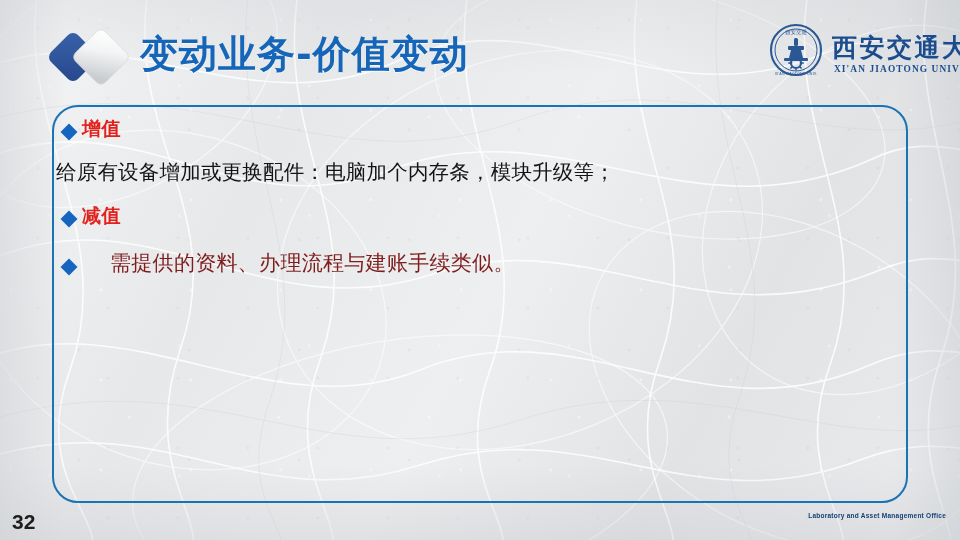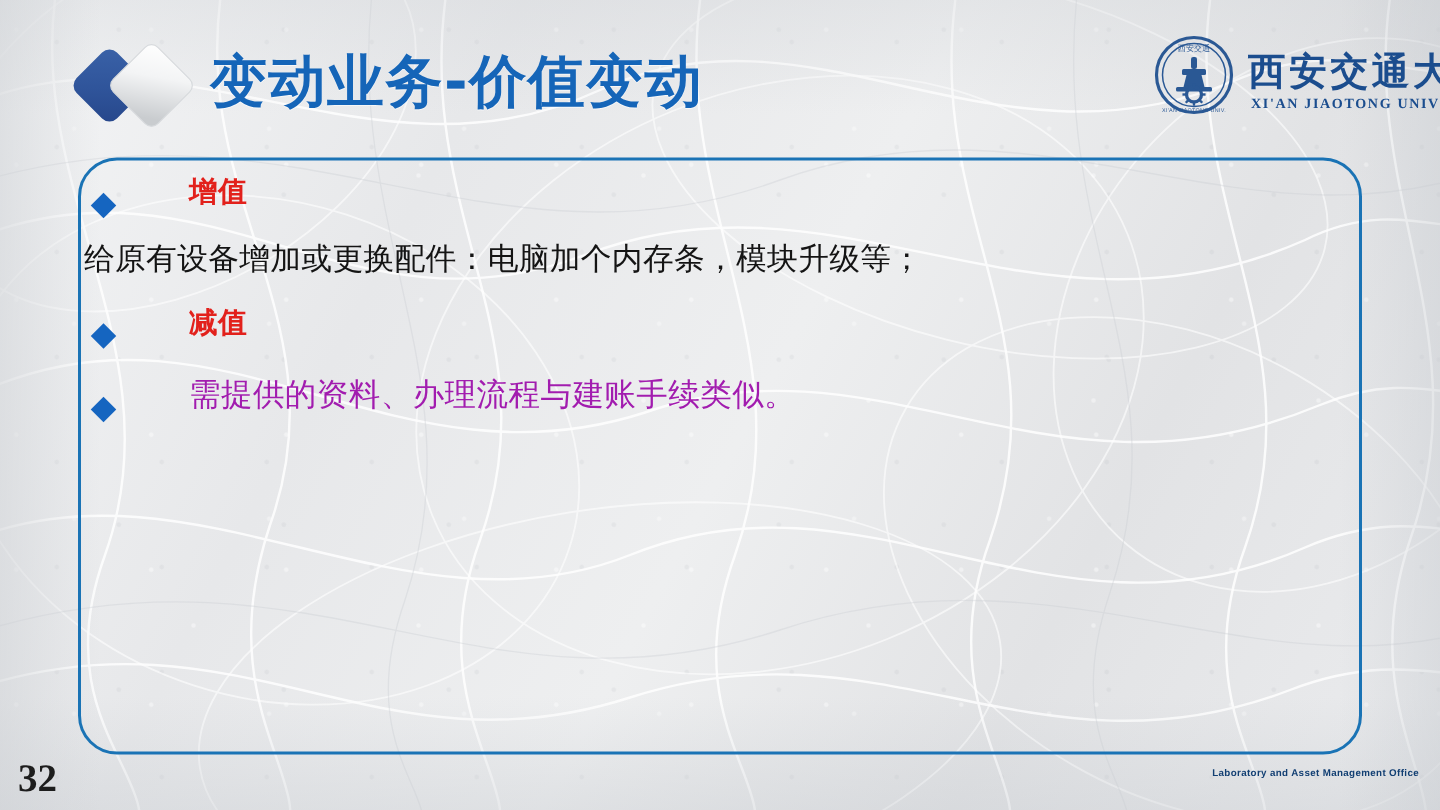--- a/index.html
+++ b/index.html
@@ -73,21 +73,21 @@
     box-sizing: border-box;
     background: transparent;
   }
 
   .content-list {
     position: absolute;
     left: 56px; top: 113px;
     width: 850px;
   }
 
-  .row { display: flex; align-items: flex-end; gap: 44px; }
+  .row { display: flex; align-items: center; }
 
   .bullet {
     width: 26px;
     flex: 0 0 26px;
     padding-top: 7px;
     display: flex;
     justify-content: center;
   }
   .diamond {
     width: 12px; height: 12px;
@@ -96,47 +96,48 @@
   }
 
   .lvl1-text {
     font-size: 19px;
     line-height: 30px;
     font-weight: 600;
     color: #e2211c;
     letter-spacing: .5px;
   }
   .lvl1-text.dark {
-    color: #a21caf;
+    color: #7f1d1d;
     font-weight: 400;
     font-size: 21px;
     line-height: 32px;
     letter-spacing: .3px;
+    margin-left: 28px;
   }
 
   .sub {
     font-size: 20.5px;
     line-height: 42px;
     color: #141414;
     letter-spacing: .2px;
     white-space: nowrap;
   }
 
   .gap-a { height: 8px; }
   .gap-b { height: 7px; }
   .gap-c { height: 9px; }
 
   
   .page-num {
     position: absolute;
     left: 12px; bottom: 6px;
-    font-size: 26px;
+    font-size: 21px;
     font-weight: 700;
     color: #1d1d1d;
-    font-family: Liberation Serif, serif;
+    font-family: Liberation Sans, sans-serif;
   }
   .footer-org {
     position: absolute;
     right: 14px; bottom: 20px;
     text-align: right;
   }
   .footer-cn {
     font-size: 14.5px;
     font-weight: 700;
     color: #0e3f7a;

